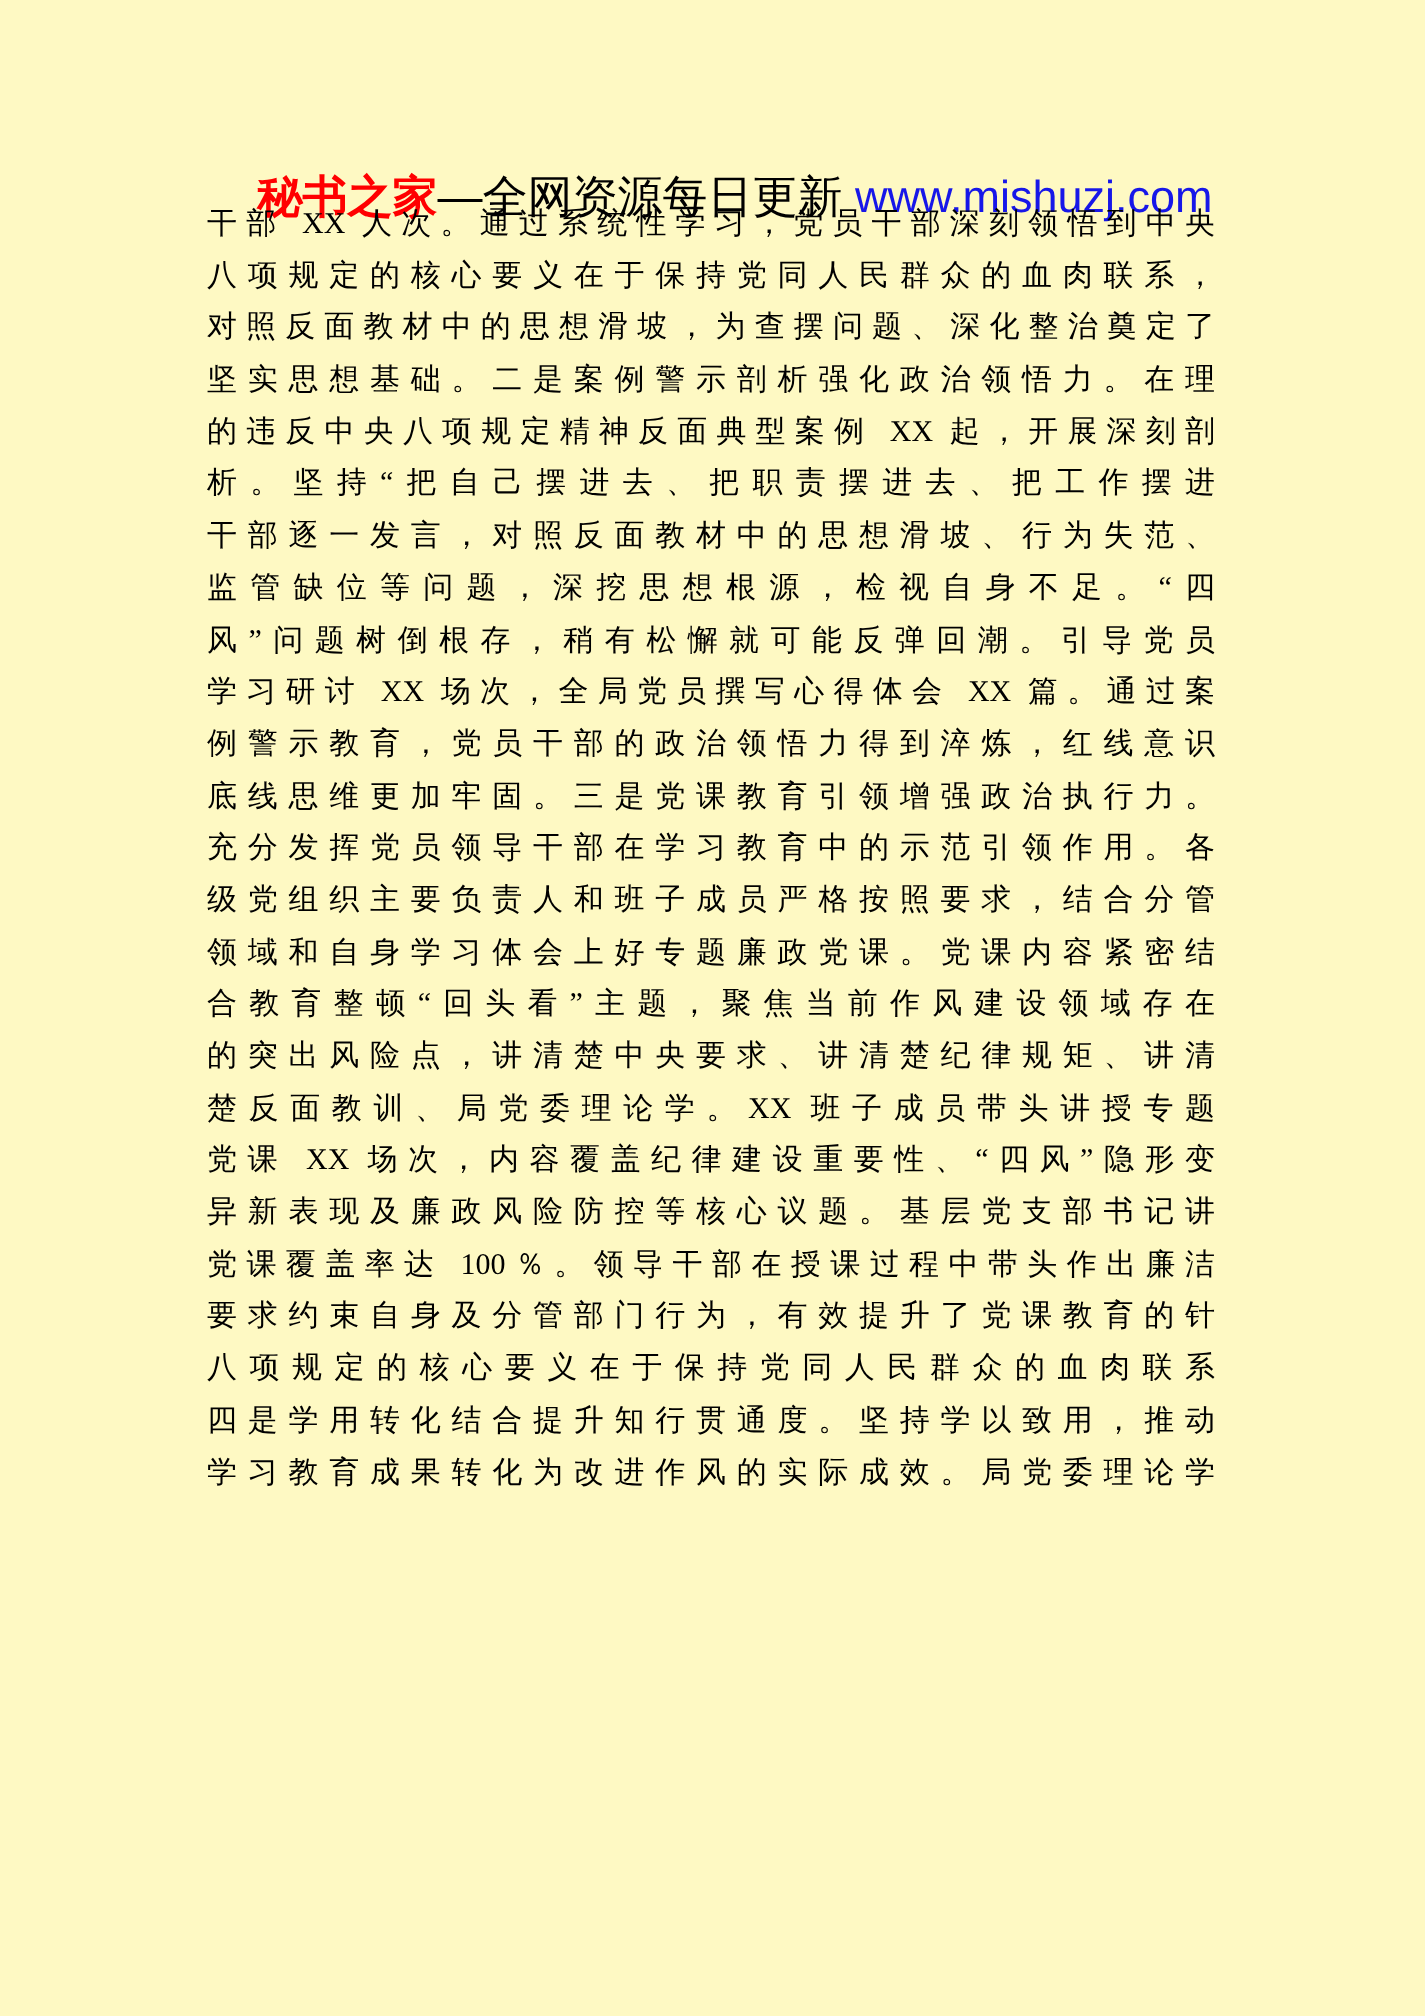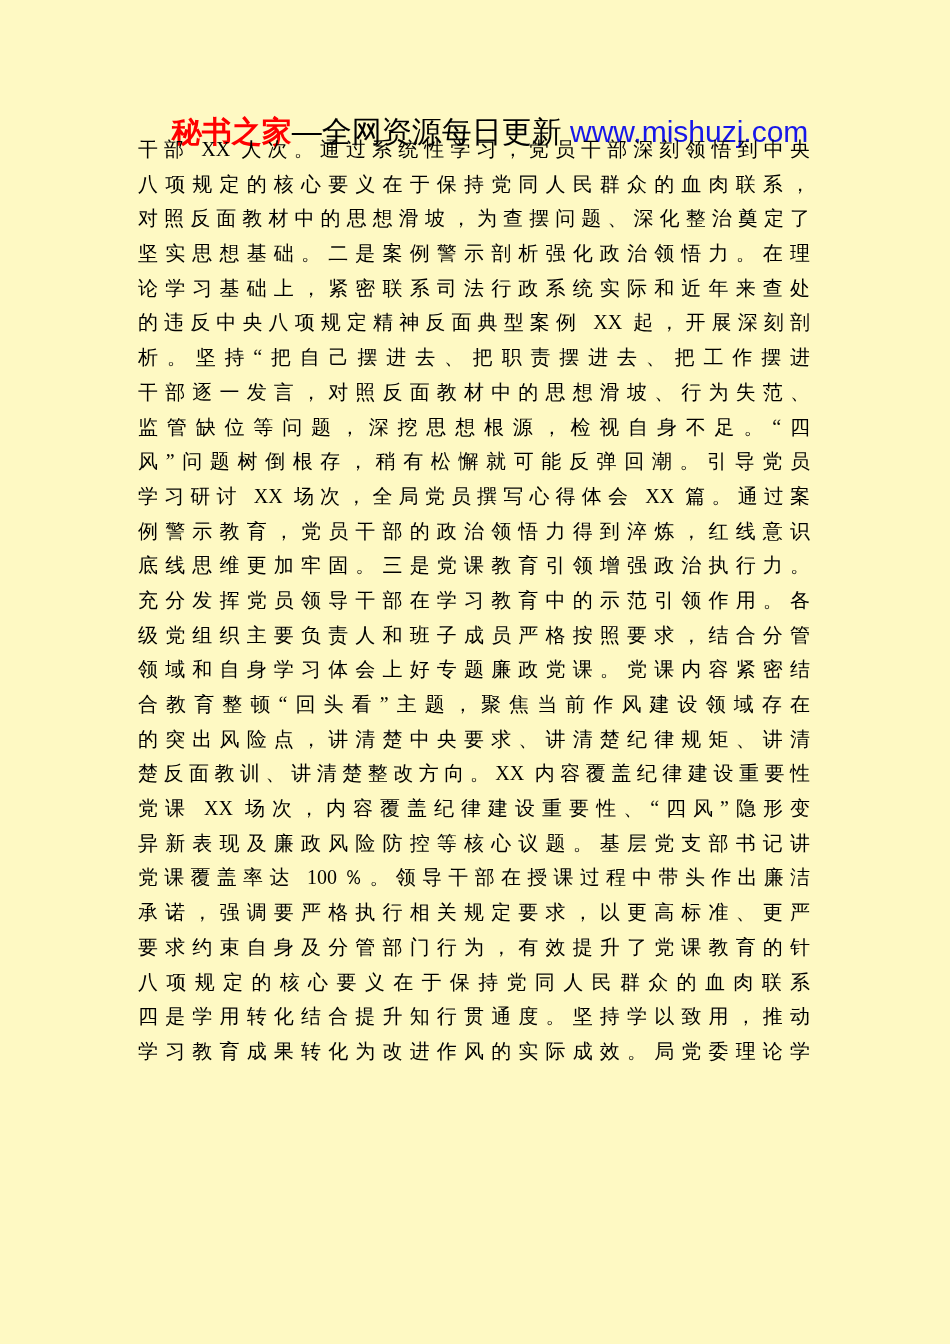--- a/index.html
+++ b/index.html
@@ -64,37 +64,35 @@
 <div class="page">
   <div class="header">
     <span class="brand" style="color: rgb(255, 0, 0);">秘书之家</span><span class="tagline" style="color: rgb(0, 0, 0);">—全网资源每日更新 </span><span class="url" style="color: rgb(23, 23, 232);">www.mishuzj.com</span>
   </div>
 
   <div class="body-text" style="color: rgb(0, 0, 0);">
       <div class="text-line">干部 XX 人次。通过系统性学习，党员干部深刻领悟到中央</div>
       <div class="text-line">八项规定的核心要义在于保持党同人民群众的血肉联系，</div>
       <div class="text-line">对照反面教材中的思想滑坡，为查摆问题、深化整治奠定了</div>
       <div class="text-line">坚实思想基础。二是案例警示剖析强化政治领悟力。在理</div>
-      <div class="text-line">论学习基础上，紧密联系司法行政系统实际和近年来查处</div>
       <div class="text-line">的违反中央八项规定精神反面典型案例 XX 起，开展深刻剖</div>
       <div class="text-line">析。坚持“把自己摆进去、把职责摆进去、把工作摆进</div>
       <div class="text-line">干部逐一发言，对照反面教材中的思想滑坡、行为失范、</div>
       <div class="text-line">监管缺位等问题，深挖思想根源，检视自身不足。“四</div>
       <div class="text-line">风”问题树倒根存，稍有松懈就可能反弹回潮。引导党员</div>
       <div class="text-line">学习研讨 XX 场次，全局党员撰写心得体会 XX 篇。通过案</div>
       <div class="text-line">例警示教育，党员干部的政治领悟力得到淬炼，红线意识</div>
       <div class="text-line">底线思维更加牢固。三是党课教育引领增强政治执行力。</div>
       <div class="text-line">充分发挥党员领导干部在学习教育中的示范引领作用。各</div>
       <div class="text-line">级党组织主要负责人和班子成员严格按照要求，结合分管</div>
       <div class="text-line">领域和自身学习体会上好专题廉政党课。党课内容紧密结</div>
       <div class="text-line">合教育整顿“回头看”主题，聚焦当前作风建设领域存在</div>
       <div class="text-line">的突出风险点，讲清楚中央要求、讲清楚纪律规矩、讲清</div>
-      <div class="text-line">楚反面教训、讲清楚整改方向。XX 内容覆盖纪律建设重要性</div>
+      <div class="text-line">楚反面教训、局党委理论学。XX 班子成员带头讲授专题</div>
       <div class="text-line">党课 XX 场次，内容覆盖纪律建设重要性、“四风”隐形变</div>
       <div class="text-line">异新表现及廉政风险防控等核心议题。基层党支部书记讲</div>
       <div class="text-line">党课覆盖率达 100％。领导干部在授课过程中带头作出廉洁</div>
-      <div class="text-line">承诺，强调要严格执行相关规定要求，以更高标准、更严</div>
       <div class="text-line">要求约束自身及分管部门行为，有效提升了党课教育的针</div>
       <div class="text-line">八项规定的核心要义在于保持党同人民群众的血肉联系</div>
       <div class="text-line">四是学用转化结合提升知行贯通度。坚持学以致用，推动</div>
       <div class="text-line">学习教育成果转化为改进作风的实际成效。局党委理论学</div>
     </div>
 </div>
 
 </body></html>

